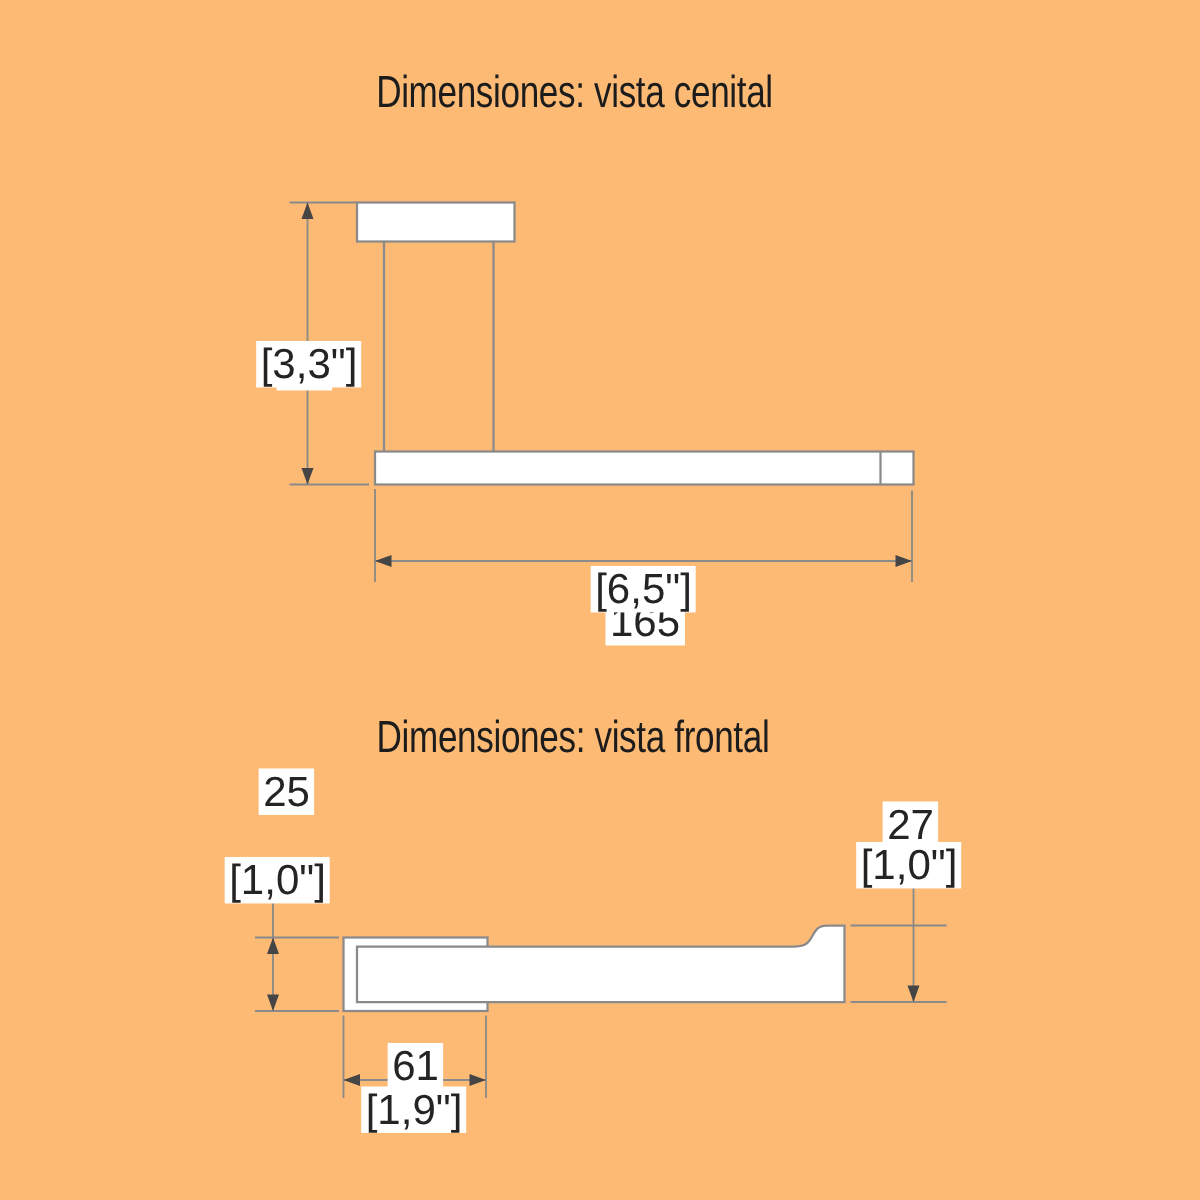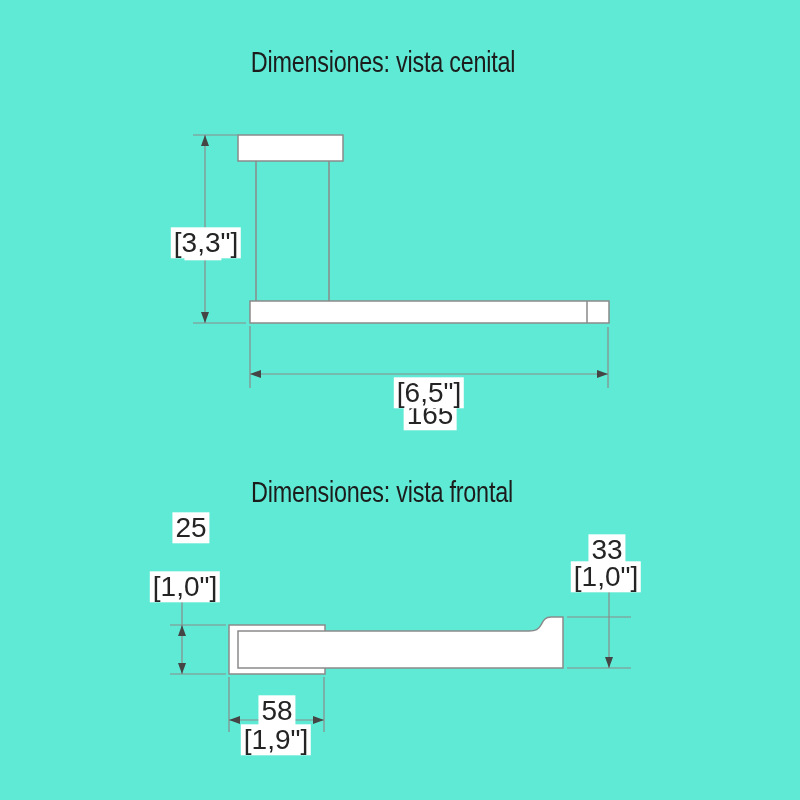--- a/index.html
+++ b/index.html
@@ -4,21 +4,21 @@
 <style>
   html, body {
     margin: 0;
     padding: 0;
     background: #ffffff;
   }
   #stage {
     position: relative;
     width: 800px;
     height: 800px;
-    background: #5eead4;
+    background: #fdba74;
     font-family: "Liberation Sans", sans-serif;
     overflow: hidden;
   }
   #drawing-svg {
     position: absolute;
     left: 0;
     top: 0;
   }
   .lbl {
     position: absolute;
@@ -108,19 +108,19 @@
   <div class="lbl" style="left:206px; top:243px;">[3,3"]</div>
 
   <div class="lbl" style="left:430px; top:367px;margin-top:48px;">165</div>
   <div class="lbl" style="left:429px; top:393px;">[6,5"]</div>
 
   <div class="vtitle" style="left:382px; top:492px;">Dimensiones: vista frontal</div>
 
   <div class="lbl" style="left:191px; top:528px;">25</div>
   <div class="lbl" style="left:185px; top:587px;">[1,0"]</div>
 
-  <div class="lbl" style="left:607px; top:550px;">33</div>
+  <div class="lbl" style="left:607px; top:550px;">27</div>
   <div class="lbl" style="left:606px; top:577px;">[1,0"]</div>
 
-  <div class="lbl" style="left:277px; top:711px;">58</div>
+  <div class="lbl" style="left:277px; top:711px;">61</div>
   <div class="lbl" style="left:276px; top:740px;">[1,9"]</div>
 
 </div>
 
 </body></html>

